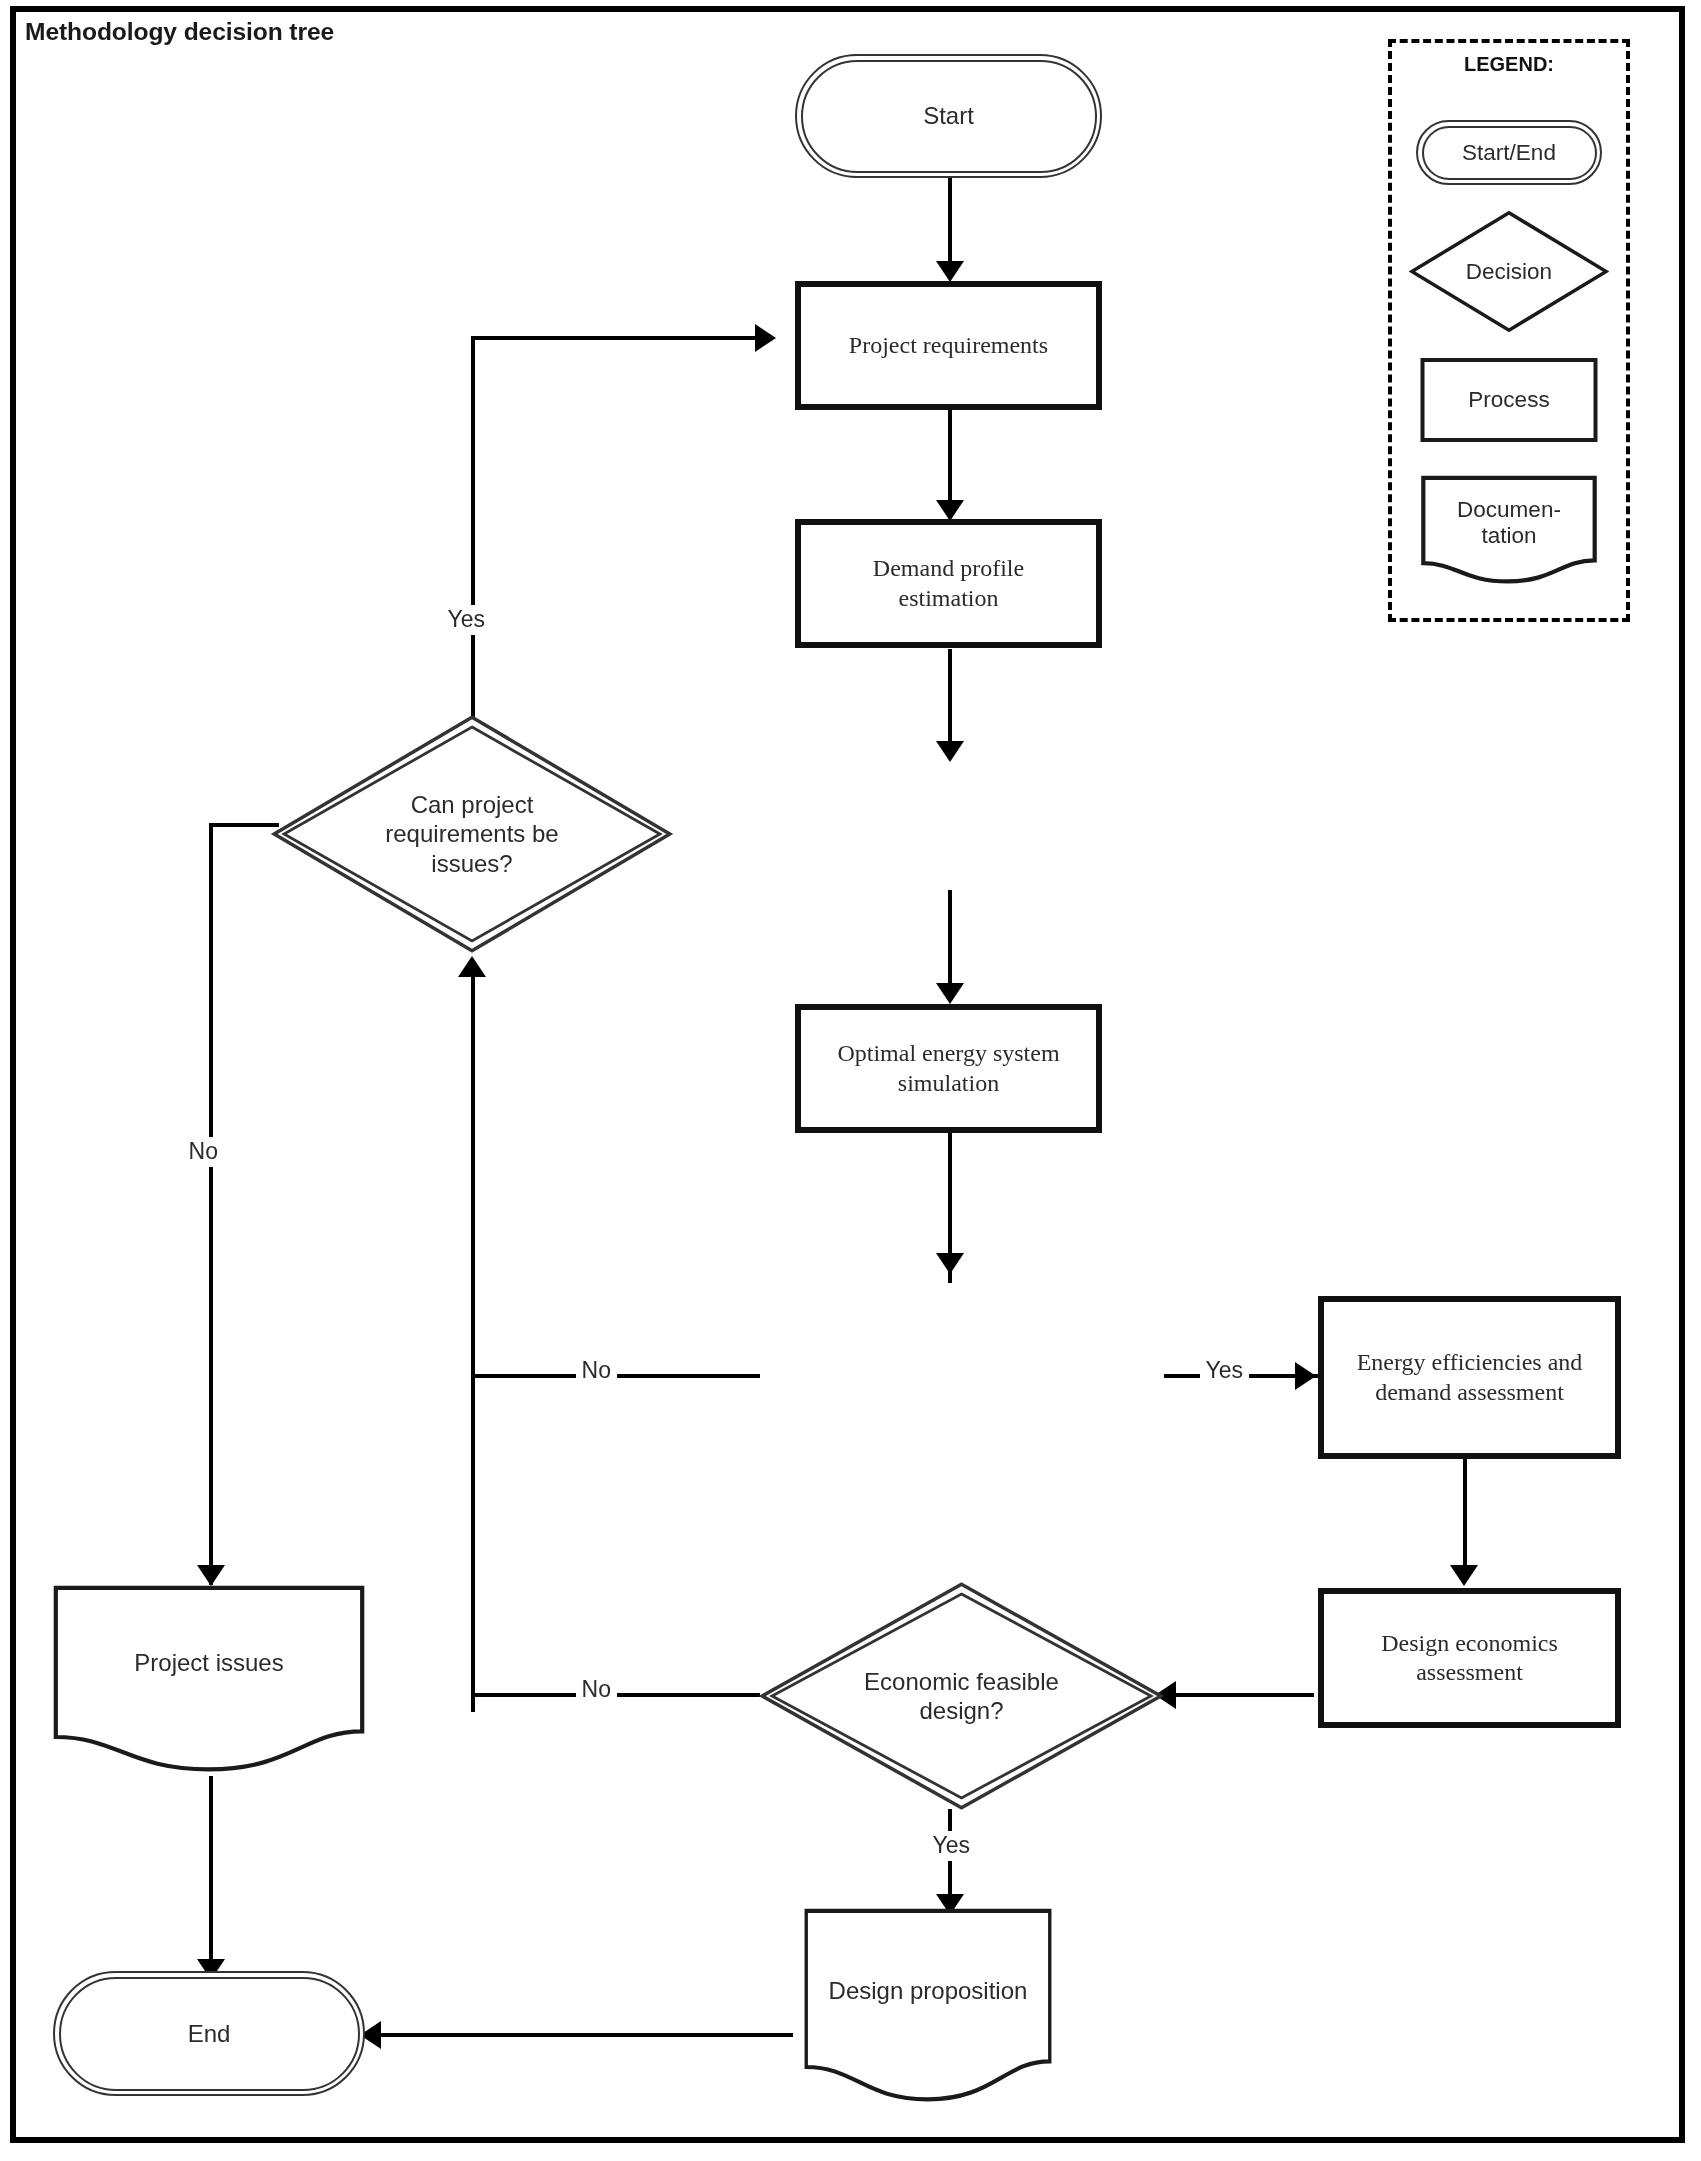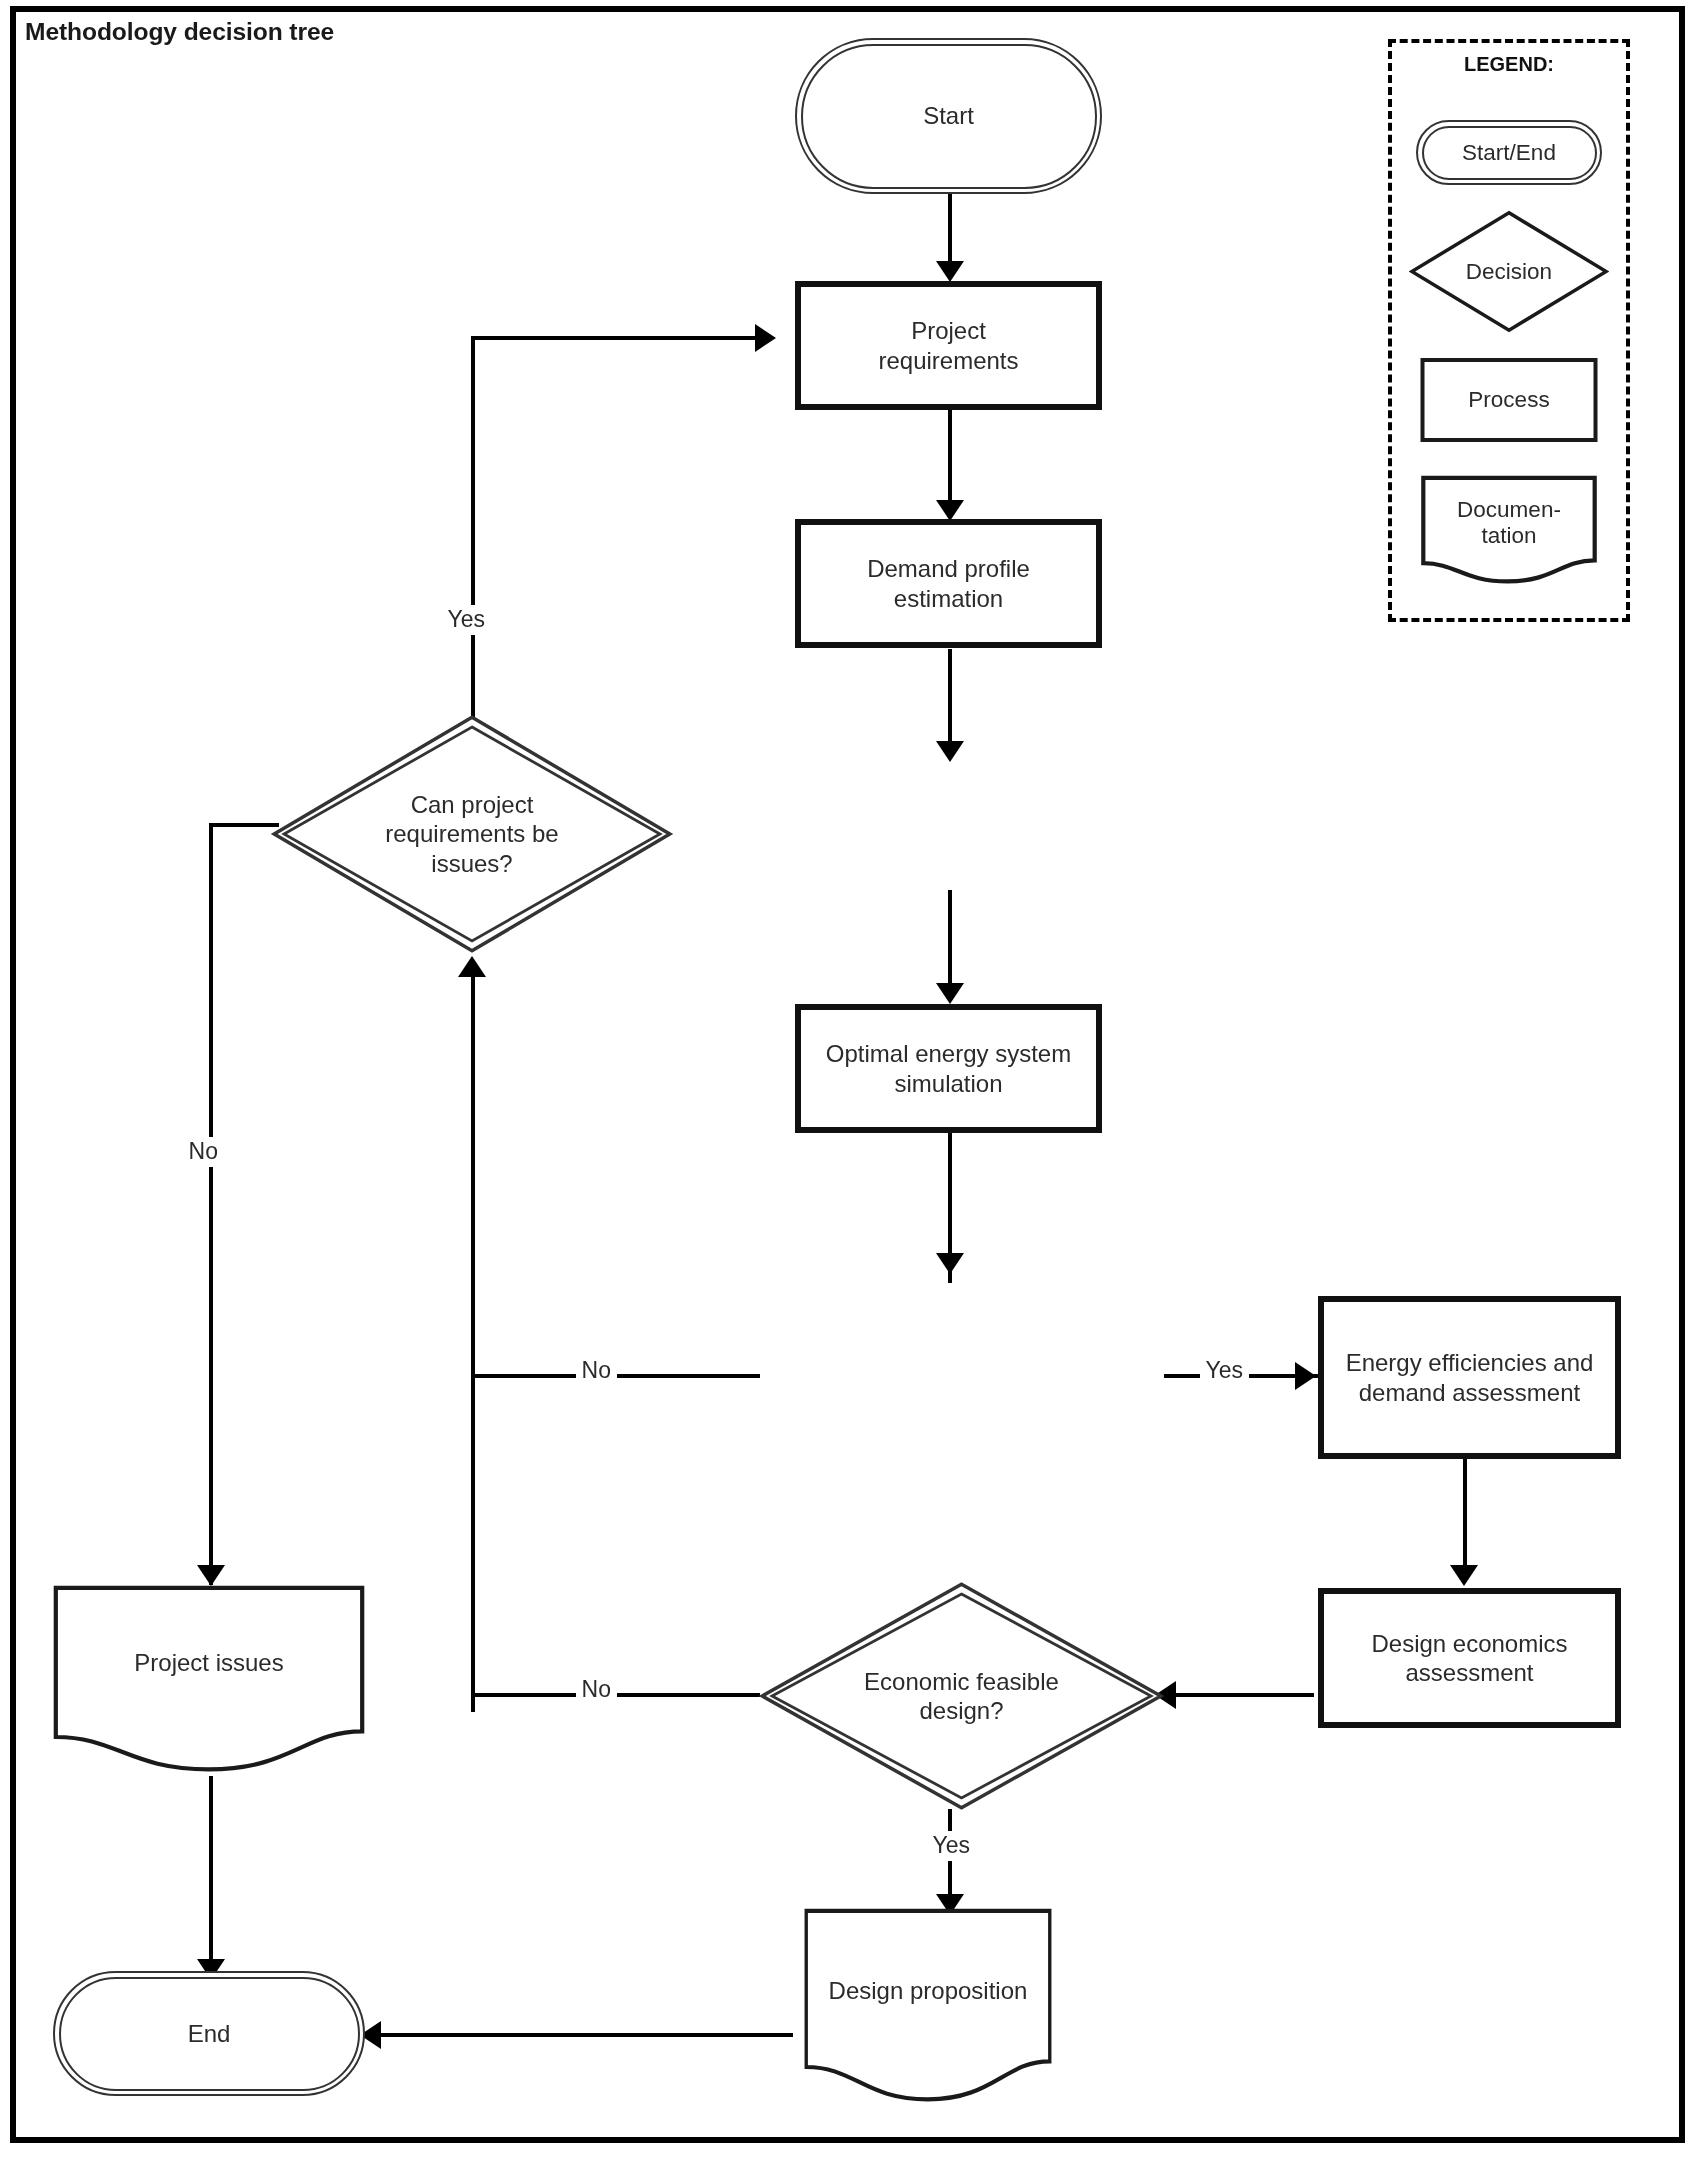--- a/index.html
+++ b/index.html
@@ -46,20 +46,21 @@
     justify-content: center;
     text-align: center;
     color: #2b2b2b;
     font-size: 24px;
     line-height: 1.22;
   }
   .process {
     border: 6.3px solid #111111;
     background: #ffffff;
     padding: 2.8px 7px;
+    font-family: Liberation Serif, serif;
   }
   .terminal {
     border: 2.8px solid #333333;
     border-radius: 701px;
     background: #ffffff;
   }
   .terminal::before {
     content: "";
     position: absolute;
     left: 3.5px; top: 3.5px; right: 3.5px; bottom: 3.5px;
@@ -219,21 +220,21 @@
   <div class="conn v" style="left:209px; top:1776px; height:197px;"></div>
   <div class="arrow down" style="left:197px; top:1959px;"></div>
 
   <div class="edge-label" style="left:442px; top:605px;">Yes</div>
   <div class="edge-label" style="left:183px; top:1137px;">No</div>
   <div class="edge-label" style="left:576px; top:1356px;">No</div>
   <div class="edge-label" style="left:1200px; top:1356px;">Yes</div>
   <div class="edge-label" style="left:576px; top:1675px;">No</div>
   <div class="edge-label" style="left:927px; top:1831px;">Yes</div>
 
-  <div class="node terminal" style="left:795px; top:38px; width:307px; height:156px;">
+  <div class="node terminal" style="left:795px; top:54px; width:307px; height:124px;">
     <span class="node-label">Start</span>
   </div>
 
   <div class="node process" style="left:795px; top:281px; width:307px; height:129px;">
     <span class="node-label" style="max-width:211px;">Project requirements</span>
   </div>
 
   <div class="node process" style="left:795px; top:519px; width:307px; height:129px;">
     <span class="node-label" style="max-width:232px;">Demand profile estimation</span>
   </div>

